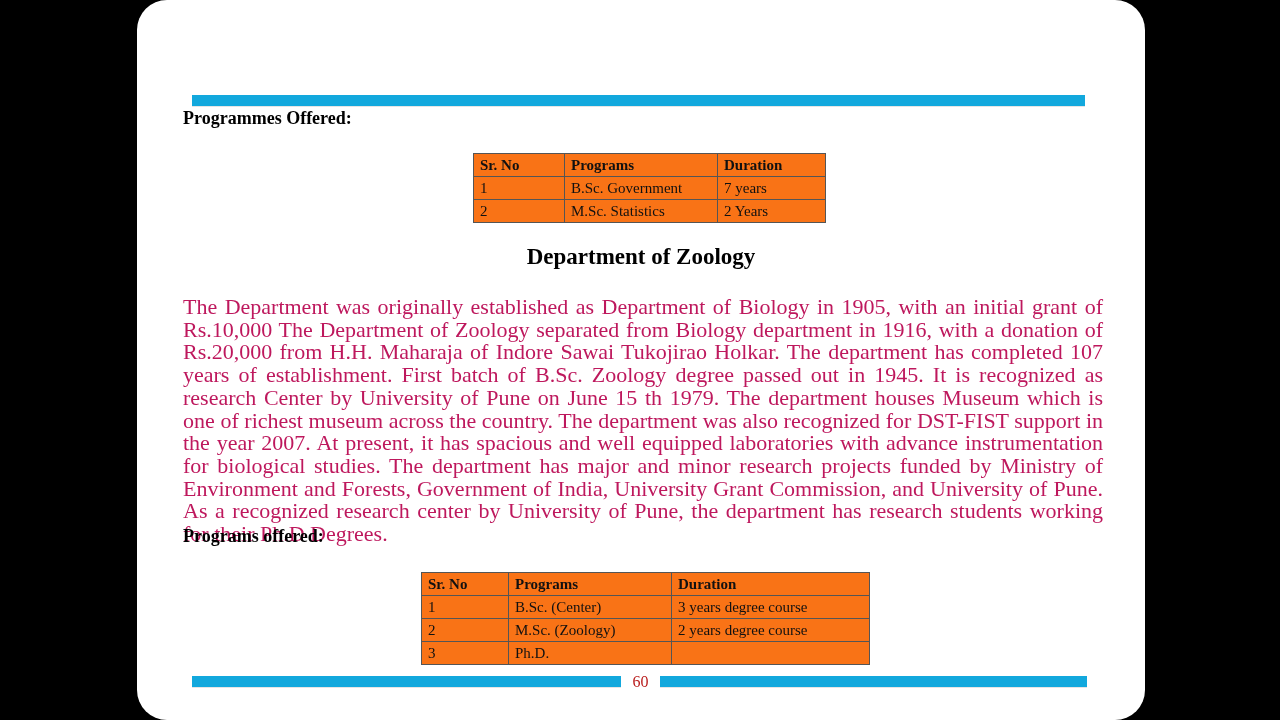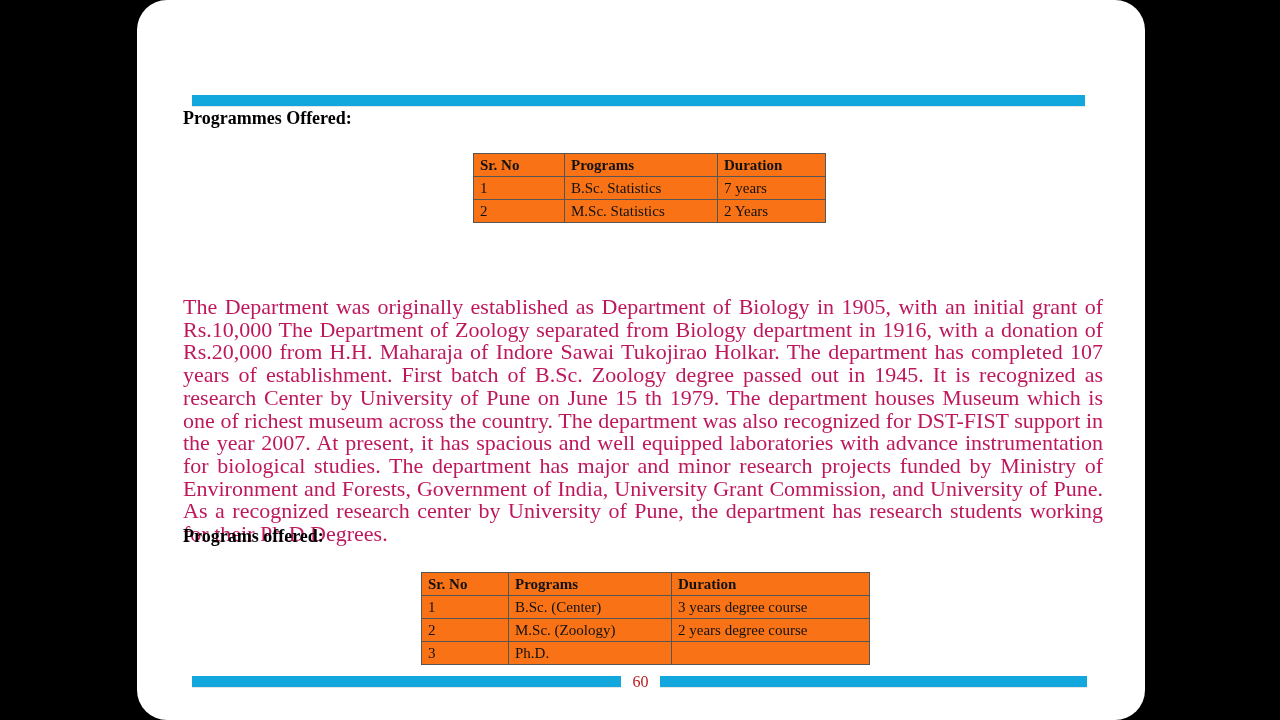--- a/index.html
+++ b/index.html
@@ -152,31 +152,32 @@
       <thead>
         <tr>
           <th class="col-sr">Sr. No</th>
           <th class="col-prog">Programs</th>
           <th class="col-dur">Duration</th>
         </tr>
       </thead>
       <tbody>
         <tr>
           <td>1</td>
-          <td>B.Sc. Statistics</td>
+          <td>B.Sc. Government</td>
           <td>7 years</td>
         </tr>
         <tr>
           <td>2</td>
           <td>M.Sc. Statistics</td>
           <td>2 Years</td>
         </tr>
       </tbody>
     </table>
 
+    <div class="dept-heading">Department of Zoology</div>
 
     <div class="body-text">The Department was originally established as Department of Biology in 1905, with an initial grant of Rs.10,000 The Department of Zoology separated from Biology department in 1916, with a donation of Rs.20,000 from H.H. Maharaja of Indore Sawai Tukojirao  Holkar. The department has completed 107 years of establishment. First batch of B.Sc. Zoology degree passed out in 1945. It is recognized as research Center by University of Pune on June 15 th  1979. The department houses Museum which is one of richest museum across the country. The department was also recognized for DST-FIST support in the year 2007. At present, it has spacious and well equipped laboratories with advance instrumentation for biological studies. The department has major and minor research projects funded by Ministry of Environment and Forests, Government of India, University Grant Commission, and University of Pune. As a recognized research center by University of Pune, the department has research students working for their Ph.D Degrees.</div>
 
     <div class="section-label label-programs-offered">Programs offered:</div>
 
     <table class="doc-table" id="table-programs-zoology">
       <thead>
         <tr>
           <th class="col-sr">Sr. No</th>
           <th class="col-prog">Programs</th>

